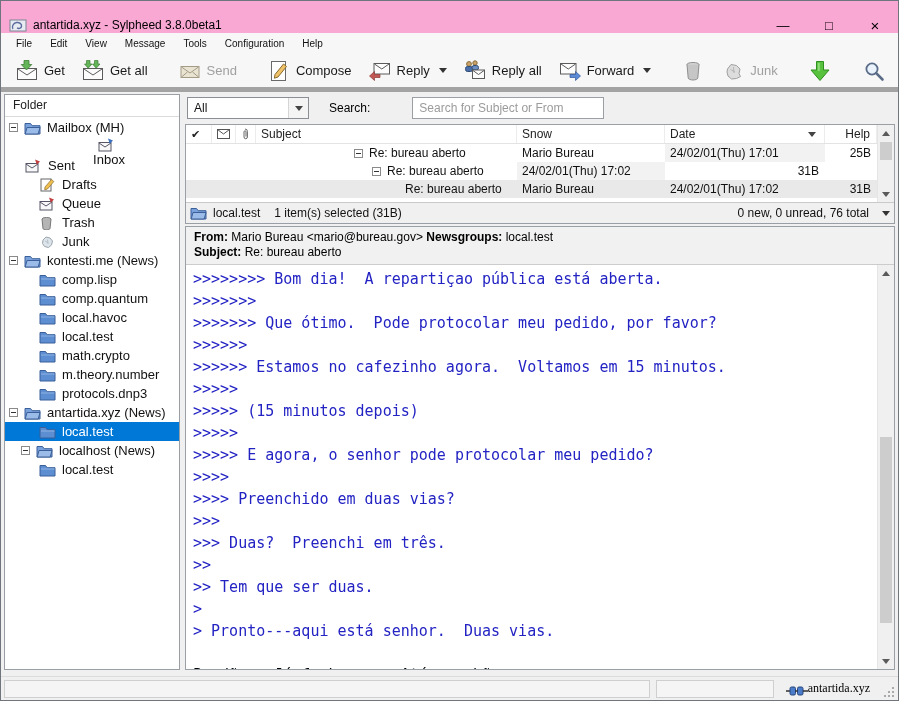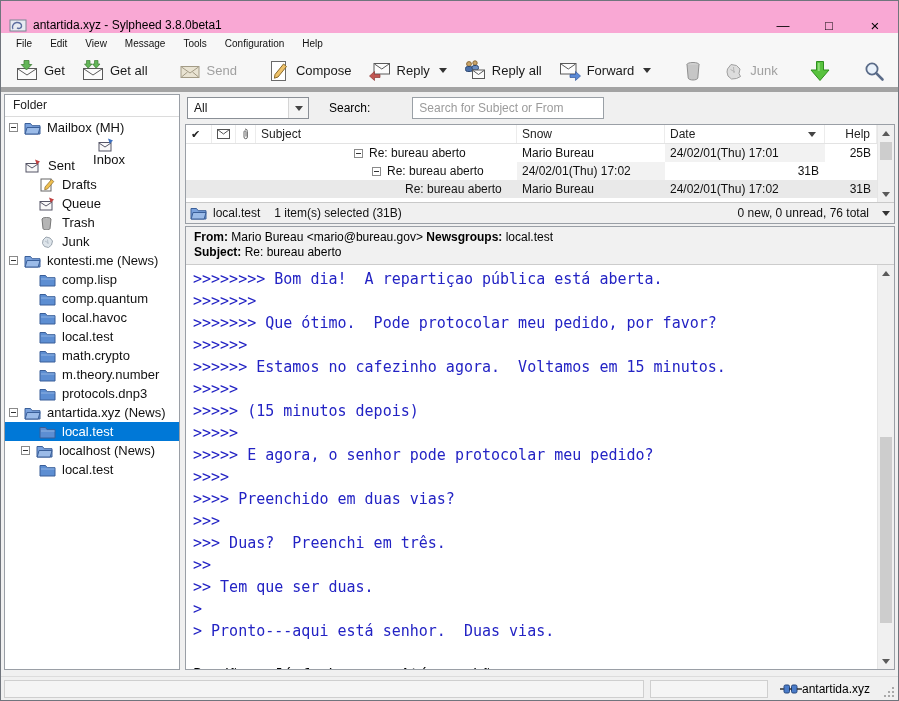--- a/index.html
+++ b/index.html
@@ -112,21 +112,21 @@
   .body-line { font-family:"DejaVu Sans Mono", monospace; font-size:15px; line-height:22px;
                min-height:22px; white-space:pre; color:#000; }
   .body-line.q { color:var(--quote,#2323c4); }
 
   
   .statusbar { height:24px; background:#f0f0f0; border-top:1px solid #dcdcdc; display:flex;
                align-items:center; padding:2px 3px; gap:6px; flex:none; }
   .sb-panel { height:18px; border:1px solid #cfcfcf; background:#f5f5f5; }
   .sb-panel.big { flex:1; }
   .sb-panel.prog { width:118px; }
-  .conn { display:flex; align-items:center; padding:0 6px; }
+  .conn { display:flex; align-items:flex-end; padding:0 6px;font-family:Liberation Serif, serif; }
   .conn-label { font-size:12px; color:#000; }
   .grip { width:13px; height:13px; position:relative; align-self:flex-end; }
   .grip::before { content:''; position:absolute; right:1px; bottom:1px; width:2px; height:2px; background:#a9a9a9;
                   box-shadow:-4px 0 0 #a9a9a9, 0 -4px 0 #a9a9a9, -8px 0 0 #a9a9a9, -4px -4px 0 #a9a9a9, 0 -8px 0 #a9a9a9; }
 </style>
 </head>
 <body>
 
 <div class="window">
 

